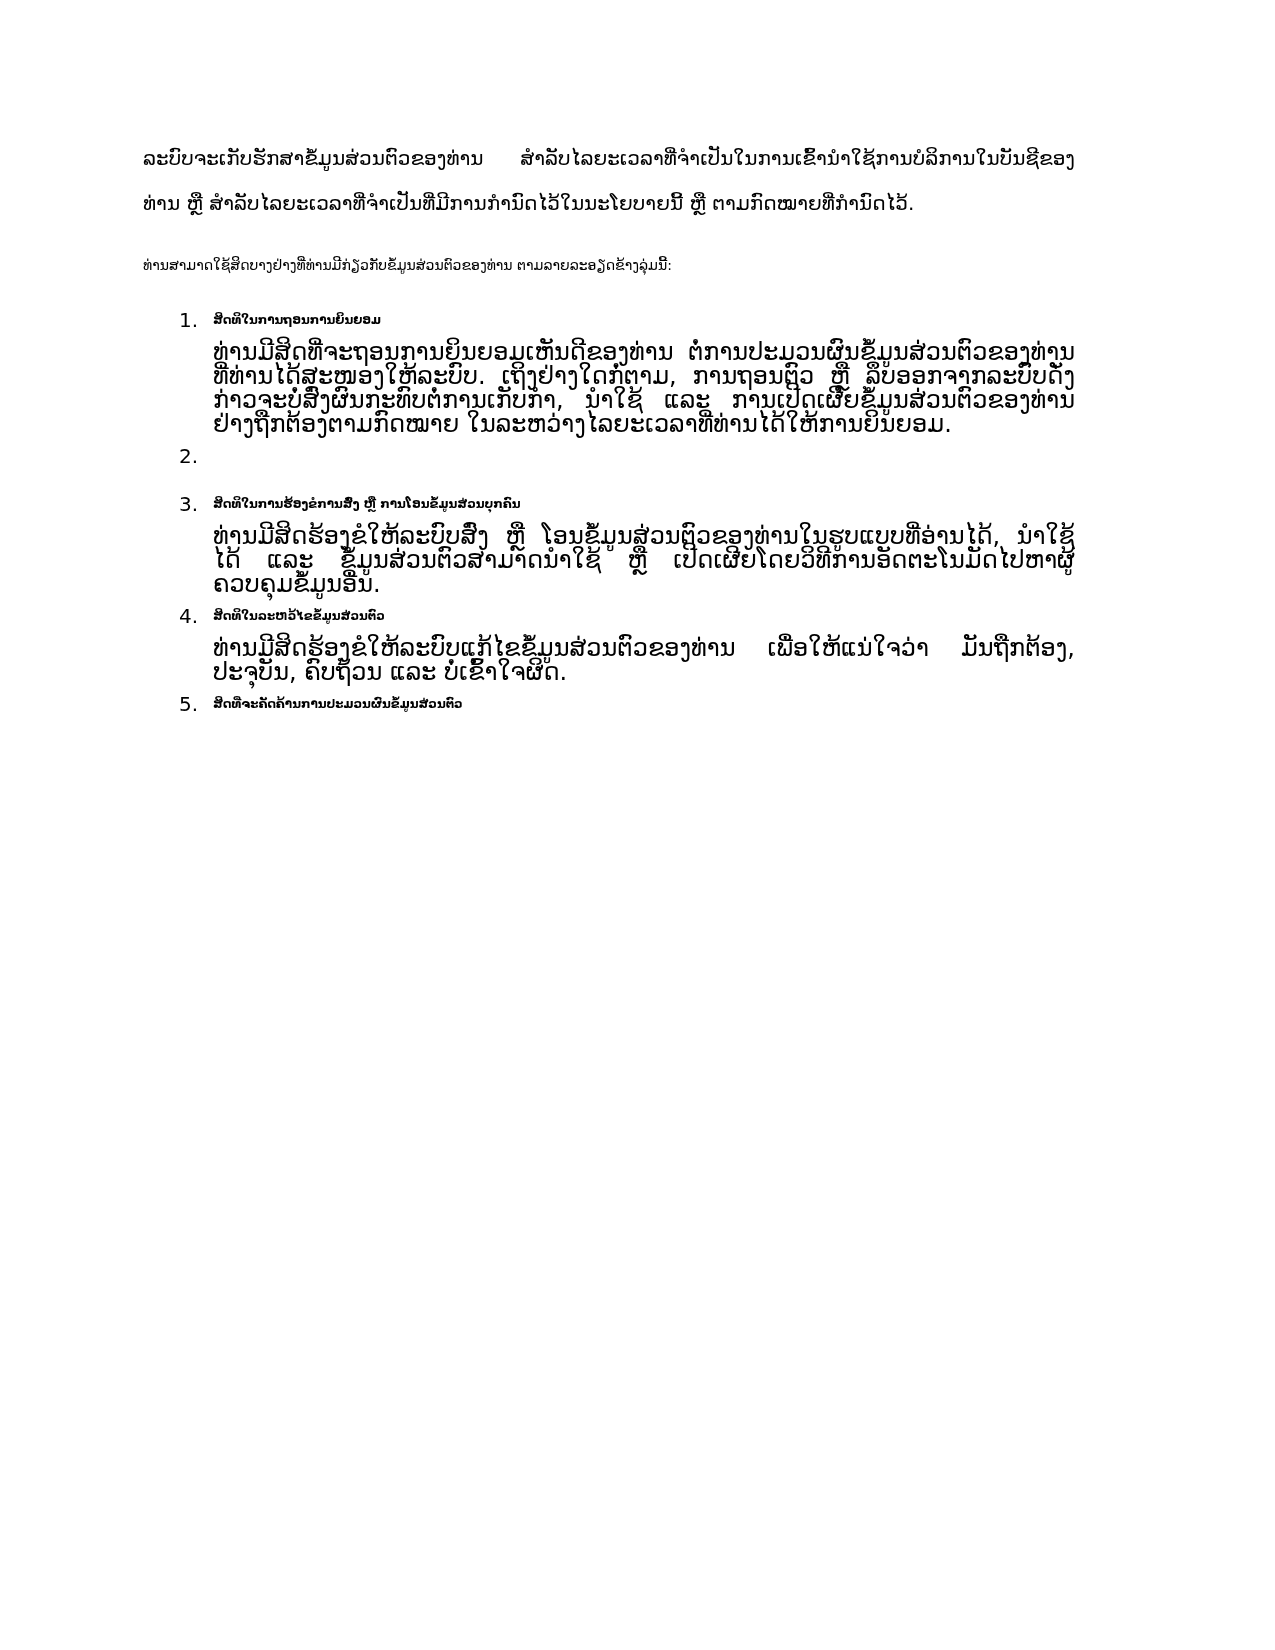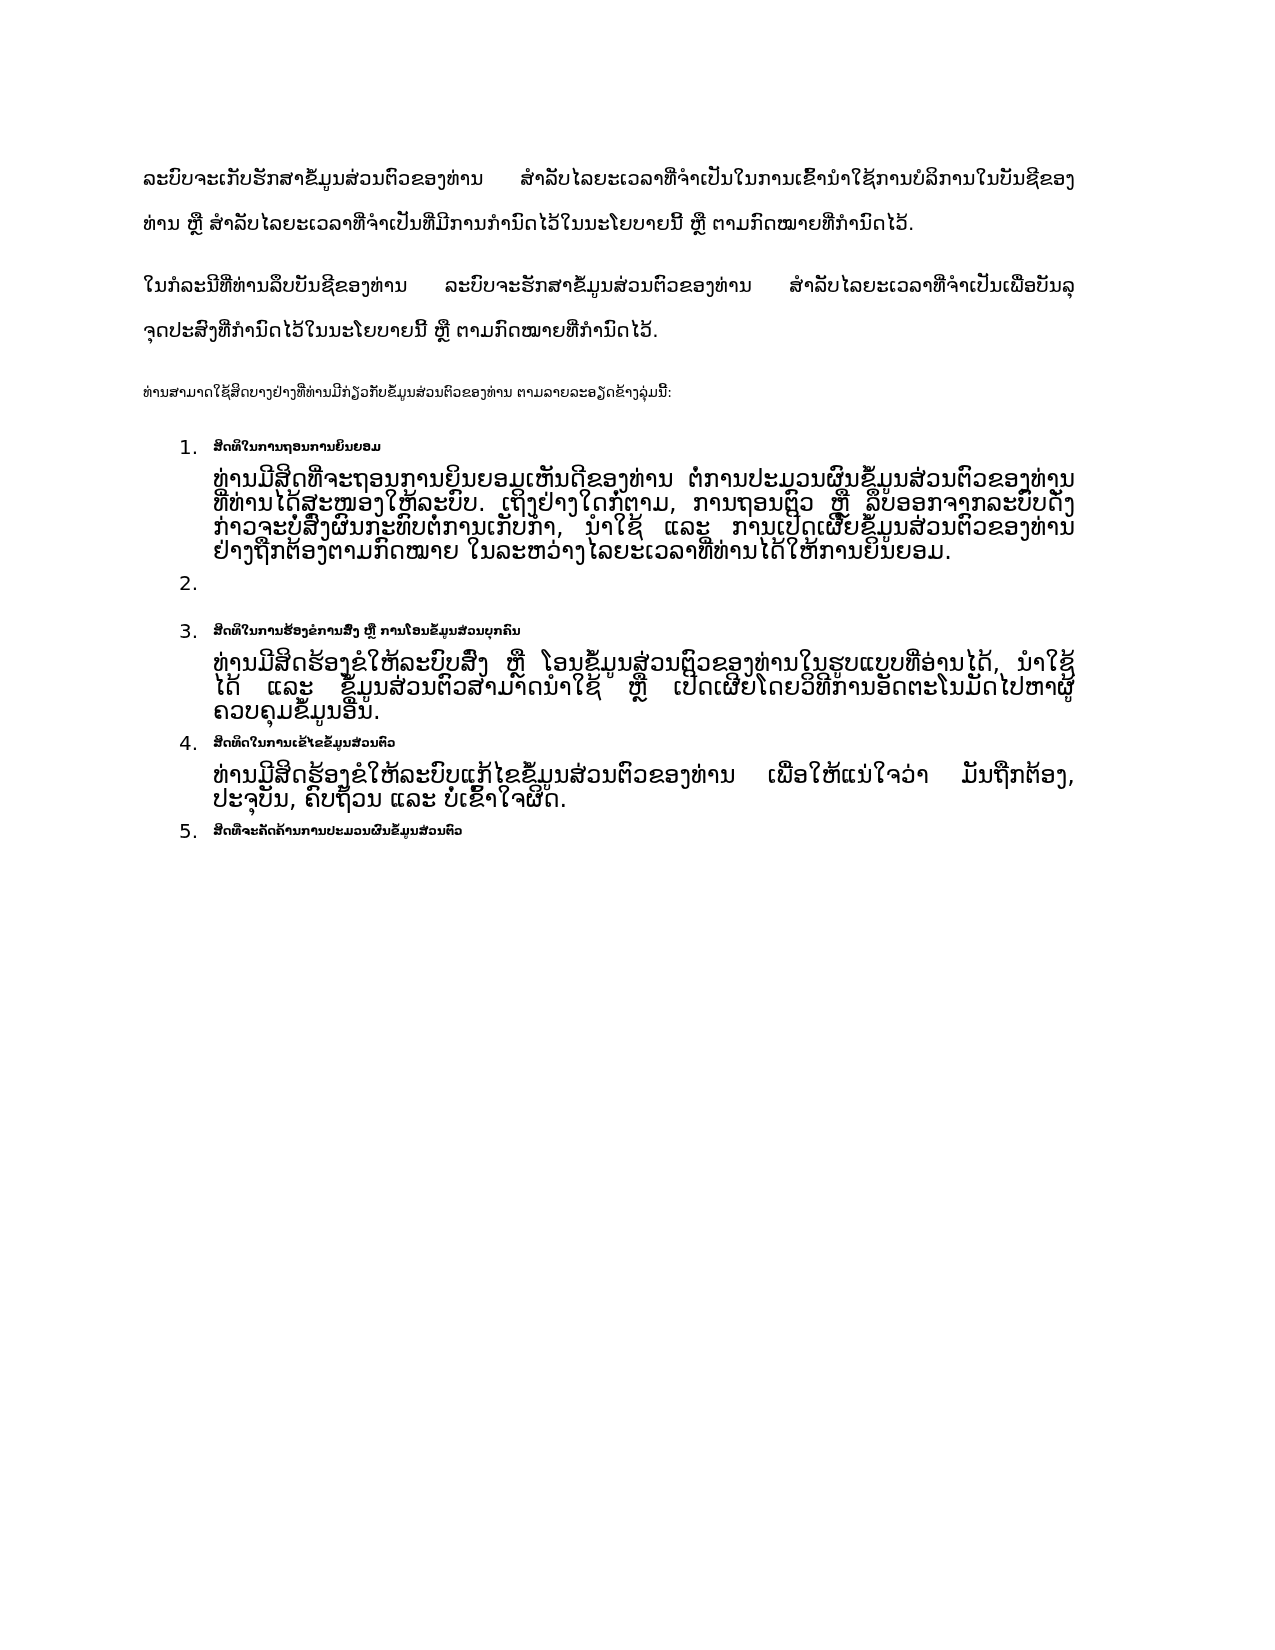--- a/index.html
+++ b/index.html
@@ -7,21 +7,21 @@
       width: 1275px;
       height: 1650px;
       position: relative;
       overflow: hidden;
       font-family: "DejaVu Sans", "Liberation Sans", sans-serif;
       color: #000000;
     }
     .page {
       position: absolute;
       left: 143px;
-      top: 156px;
+      top: 136px;
       width: 932px;
     }
     .para {
       font-size: 20px;
       line-height: 45px;
       margin: 0 0 17px 0;
       text-align: justify;
       text-align-last: left;
     }
     .heading {
@@ -65,41 +65,40 @@
       text-align: justify;
       text-align-last: left;
     }
     .right-item.gap-after { margin-bottom: 48px; }
   </style>
 </head>
 <body>
 
 <div class="page">
   <p class="para">ລະບົບຈະເກັບຮັກສາຂໍ້ມູນສ່ວນຕົວຂອງທ່ານ ສຳລັບໄລຍະເວລາທີ່ຈຳເປັນໃນການເຂົ້ານຳໃຊ້ການບໍລິການໃນບັນຊີຂອງທ່ານ ຫຼື ສຳລັບໄລຍະເວລາທີ່ຈຳເປັນທີ່ມີການກຳນົດໄວ້ໃນນະໂຍບາຍນີ້ ຫຼື ຕາມກົດໝາຍທີ່ກຳນົດໄວ້.</p>
-  <p class="para">ໃນກໍລະນີທີ່ທ່ານລຶບບັນຊີຂອງທ່ານ ລະບົບຈະຮັກສາຂໍ້ມູນສ່ວນຕົວຂອງທ່ານ ສຳລັບໄລຍະເວລາທີ່ຈຳເປັນເພື່ອບັນລຸຈຸດປະສົງທີ່ກຳນົດໄວ້ໃນນະໂຍບາຍນີ້ ຫຼື ຕາມກົດໝາຍທີ່ກຳນົດໄວ້.</p>
 
   <p class="intro">ທ່ານສາມາດໃຊ້ສິດບາງຢ່າງທີ່ທ່ານມີກ່ຽວກັບຂໍ້ມູນສ່ວນຕົວຂອງທ່ານ ຕາມລາຍລະອຽດຂ້າງລຸ່ມນີ້:</p>
 
   <ol class="rights">
     <li class="right-item">
       <span class="num">1.</span>
       <span class="title">ສິດທິໃນການຖອນການຍິນຍອມ</span>
       <span class="body">ທ່ານມີສິດທີ່ຈະຖອນການຍິນຍອມເຫັນດີຂອງທ່ານ ຕໍ່ການປະມວນຜົນຂໍ້ມູນສ່ວນຕົວຂອງທ່ານ ທີ່ທ່ານໄດ້ສະໜອງໃຫ້ລະບົບ. ເຖິງຢ່າງໃດກໍ່ຕາມ, ການຖອນຕົວ ຫຼື ລຶບອອກຈາກລະບົບດັ່ງກ່າວຈະບໍ່ສົ່ງຜົນກະທົບຕໍ່ການເກັບກຳ, ນຳໃຊ້ ແລະ ການເປີດເຜີຍຂໍ້ມູນສ່ວນຕົວຂອງທ່ານຢ່າງຖືກຕ້ອງຕາມກົດໝາຍ ໃນລະຫວ່າງໄລຍະເວລາທີ່ທ່ານໄດ້ໃຫ້ການຍິນຍອມ.</span>
     </li>
     <li class="right-item gap-after">
       <span class="num">2.</span>
     </li>
     <li class="right-item">
       <span class="num">3.</span>
       <span class="title">ສິດທິໃນການຮ້ອງຂໍການສົ່ງ ຫຼື ການໂອນຂໍ້ມູນສ່ວນບຸກຄົນ</span>
       <span class="body">ທ່ານມີສິດຮ້ອງຂໍໃຫ້ລະບົບສົ່ງ ຫຼື ໂອນຂໍ້ມູນສ່ວນຕົວຂອງທ່ານໃນຮູບແບບທີ່ອ່ານໄດ້, ນຳໃຊ້ໄດ້ ແລະ ຂໍ້ມູນສ່ວນຕົວສາມາດນຳໃຊ້ ຫຼື ເປີດເຜີຍໂດຍວິທີການອັດຕະໂນມັດໄປຫາຜູ້ຄວບຄຸມຂໍ້ມູນອື່ນ.</span>
     </li>
     <li class="right-item">
       <span class="num">4.</span>
-      <span class="title">ສິດທິດໃນການເຂ້ໄຂຂໍ້ມູນສ່ວນຕົວ</span>
+      <span class="title">ສິດທິໃນລະຫວ້ໄຂຂໍ້ມູນສ່ວນຕົວ</span>
       <span class="body">ທ່ານມີສິດຮ້ອງຂໍໃຫ້ລະບົບແກ້ໄຂຂໍ້ມູນສ່ວນຕົວຂອງທ່ານ ເພື່ອໃຫ້ແນ່ໃຈວ່າ ມັນຖືກຕ້ອງ, ປະຈຸບັນ, ຄົບຖ້ວນ ແລະ ບໍ່ເຂົ້າໃຈຜິດ.</span>
     </li>
     <li class="right-item">
       <span class="num">5.</span>
       <span class="title">ສິດທີ່ຈະຄັດຄ້ານການປະມວນຜົນຂໍ້ມູນສ່ວນຕົວ</span>
     </li>
   </ol>
 </div>
 
 </body></html>

